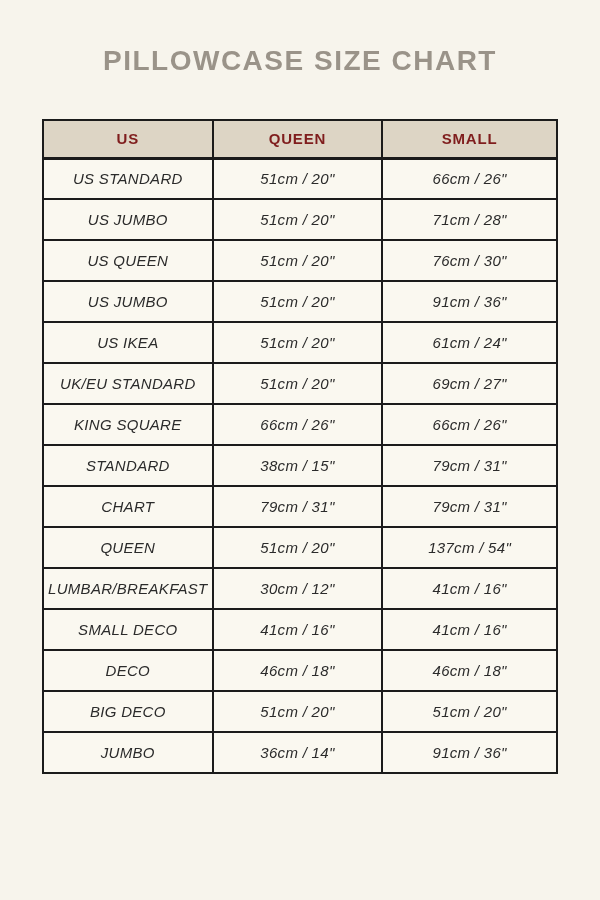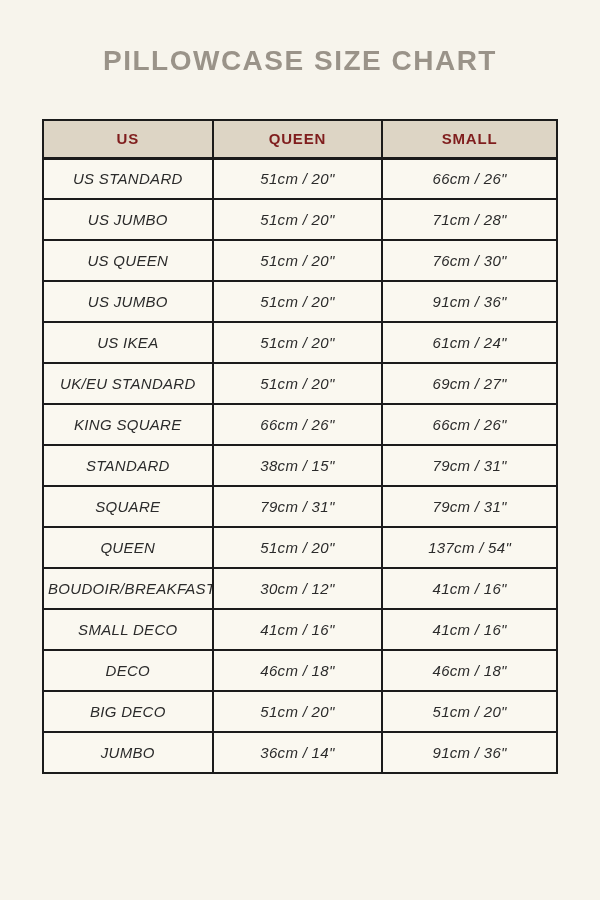--- a/index.html
+++ b/index.html
@@ -130,33 +130,33 @@
     </tr>
 
 
     <tr>
       <td>STANDARD</td>
       <td>38cm / 15"</td>
       <td>79cm / 31"</td>
     </tr>
 
     <tr>
-      <td>SQUARE</td>
+      <td>CHART</td>
       <td>79cm / 31"</td>
       <td>79cm / 31"</td>
     </tr>
 
     <tr>
       <td>QUEEN</td>
       <td>51cm / 20"</td>
       <td>137cm / 54"</td>
     </tr>
 
     <tr>
-      <td>BOUDOIR/BREAKFAST</td>
+      <td>LUMBAR/BREAKFAST</td>
       <td>30cm / 12"</td>
       <td>41cm / 16"</td>
     </tr>
 
     <tr>
       <td>SMALL DECO</td>
       <td>41cm / 16"</td>
       <td>41cm / 16"</td>
     </tr>
 

